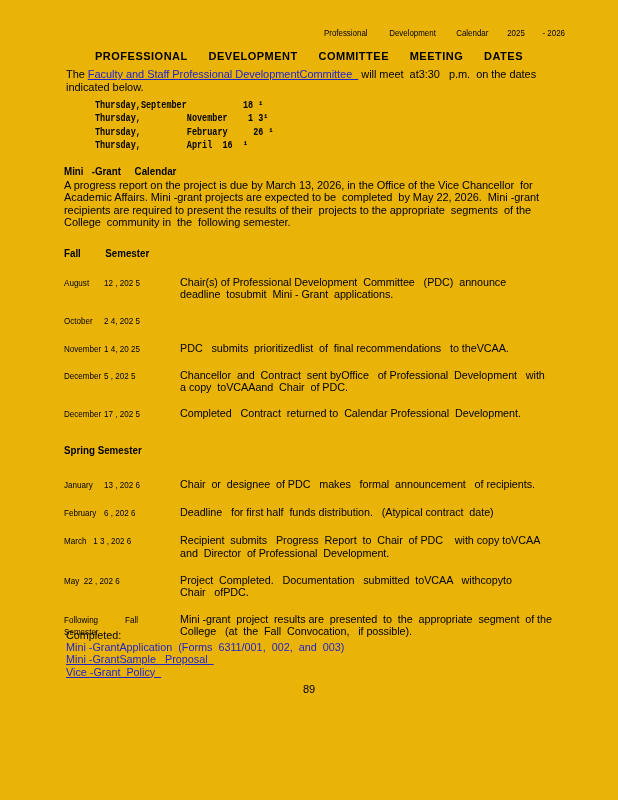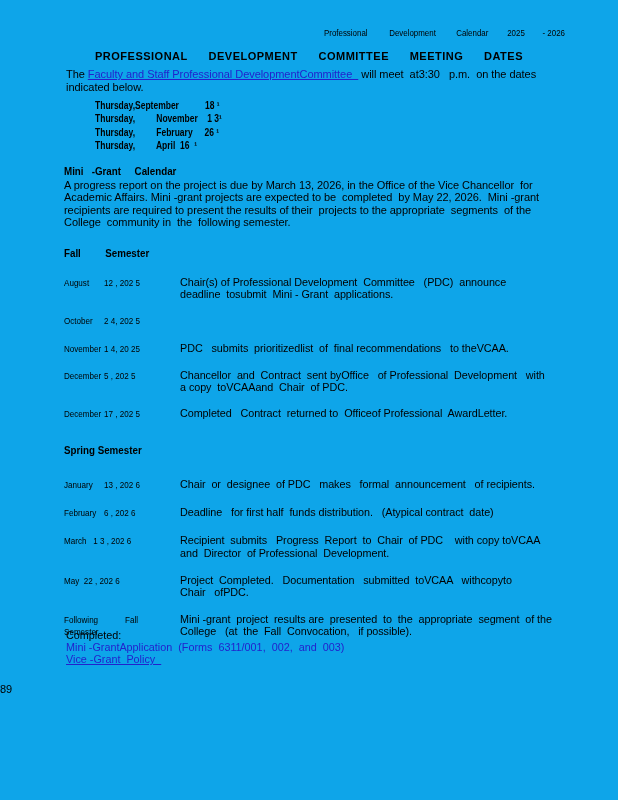--- a/index.html
+++ b/index.html
@@ -1,21 +1,21 @@
 <!DOCTYPE html>
 <html><head>
 <meta charset="utf-8">
 <style>
   * { box-sizing: border-box; margin: 0; padding: 0; }
   html, body { background: #ffffff; }
   .page {
     position: relative;
     width: 618px; height: 800px;
     margin: 0 auto;
-    background: #0ea5e9;
+    background: #eab308;
     color: #000000;
     font-family: "Liberation Sans", "DejaVu Sans", sans-serif;
     overflow: hidden;
   }
 
   .running-header {
     position: absolute; left: 321px; top: 28px; width: 246px;
     display: flex; justify-content: space-between;
     font-size: 9px; color: #000;
   }
@@ -29,21 +29,21 @@
 
   .intro {
     position: absolute; left: 66px; top: 68px; width: 502px;
     font-size: 11px; line-height: 12.5px; letter-spacing: -0.05px;
   }
   .prewrap { white-space: pre-wrap; }
   a.doclink { color: #2222CC; }
   a.nul { text-decoration: none; }
   a.ul { text-decoration: underline; }
 
-  .meeting-list { position: absolute; left: 95px; top: 99px; font-size: 10px; font-weight: 700; }
+  .meeting-list { position: absolute; left: 95px; top: 99px; font-size: 10px; font-weight: 700; font-family: Liberation Mono, monospace; }
   .mrow { white-space: pre; transform: scaleX(0.85); transform-origin: 0 0; line-height: 13.4px; }
 
   .sec-heading {
     position: absolute; font-size: 11.5px; font-weight: 700;
     white-space: pre; transform: scaleX(0.85); transform-origin: 0 0;
   }
   .h-mini   { left: 64px; top: 165px; }
   .h-fall   { left: 64px; top: 247px; }
   .h-spring { left: 64px; top: 444px; }
 
@@ -61,21 +61,21 @@
     font-size: 9.5px; white-space: pre; line-height: 12.2px;
     transform: scaleX(0.85); transform-origin: 0 0; padding-top: 1px;
   }
   .cleft { grid-column: 1 / 3; }
   .cdesc { font-size: 10.8px; line-height: 12.2px; white-space: pre; letter-spacing: -0.06px; }
 
   .refs { position: absolute; left: 66px; top: 629px; font-size: 10.8px; line-height: 12.2px; }
   .refs .rlabel { color: #000; }
   .refs a { display: block; white-space: pre; }
 
-  .page-number { position: absolute; left: 0; top: 683px; width: 618px; font-size: 11px; }
+  .page-number { position: absolute; left: 0; top: 683px; width: 618px; text-align: center; font-size: 11px; }
 </style>
 </head>
 <body>
 
 <div class="page">
 
   <div class="running-header">
     <span>Professional</span>
     <span>Development</span>
     <span>Calendar</span>
@@ -127,21 +127,21 @@
       </div>
       <div class="sched-row">
         <div class="cmonth">December</div>
         <div class="cdate">5 , 202 5</div>
         <div class="cdesc">Chancellor  and  Contract  sent byOffice   of Professional  Development   with
 a copy  toVCAAand  Chair  of PDC.</div>
       </div>
       <div class="sched-row">
         <div class="cmonth">December</div>
         <div class="cdate">17 , 202 5</div>
-        <div class="cdesc">Completed   Contract  returned to  Officeof Professional  AwardLetter.</div>
+        <div class="cdesc">Completed   Contract  returned to  Calendar Professional  Development.</div>
       </div>
     </div>
 
   <h3 class="sec-heading h-spring">Spring Semester</h3>
   <div class="sched sched-spring" id="spring-rows">
       <div class="sched-row">
         <div class="cmonth">January</div>
         <div class="cdate">13 , 202 6</div>
         <div class="cdesc">Chair  or  designee  of PDC   makes   formal  announcement   of recipients.</div>
       </div>
@@ -165,19 +165,20 @@
 Semester</div>
         <div class="cdesc">Mini -grant  project  results are  presented  to  the  appropriate  segment  of the
 College   (at  the  Fall  Convocation,   if possible).</div>
       </div>
     </div>
 
   <div class="refs">
     <div class="rlabel">Completed:</div>
     <div id="ref-links">
         <a class="doclink nul" href="#">Mini -GrantApplication  (Forms  6311/001,  002,  and  003)</a>
+        <a class="doclink ul" href="#">Mini -GrantSample   Proposal  </a>
         <a class="doclink ul" href="#">Vice -Grant  Policy  </a>
       </div>
   </div>
 
   <div class="page-number">89</div>
 
 </div>
 
 </body></html>

